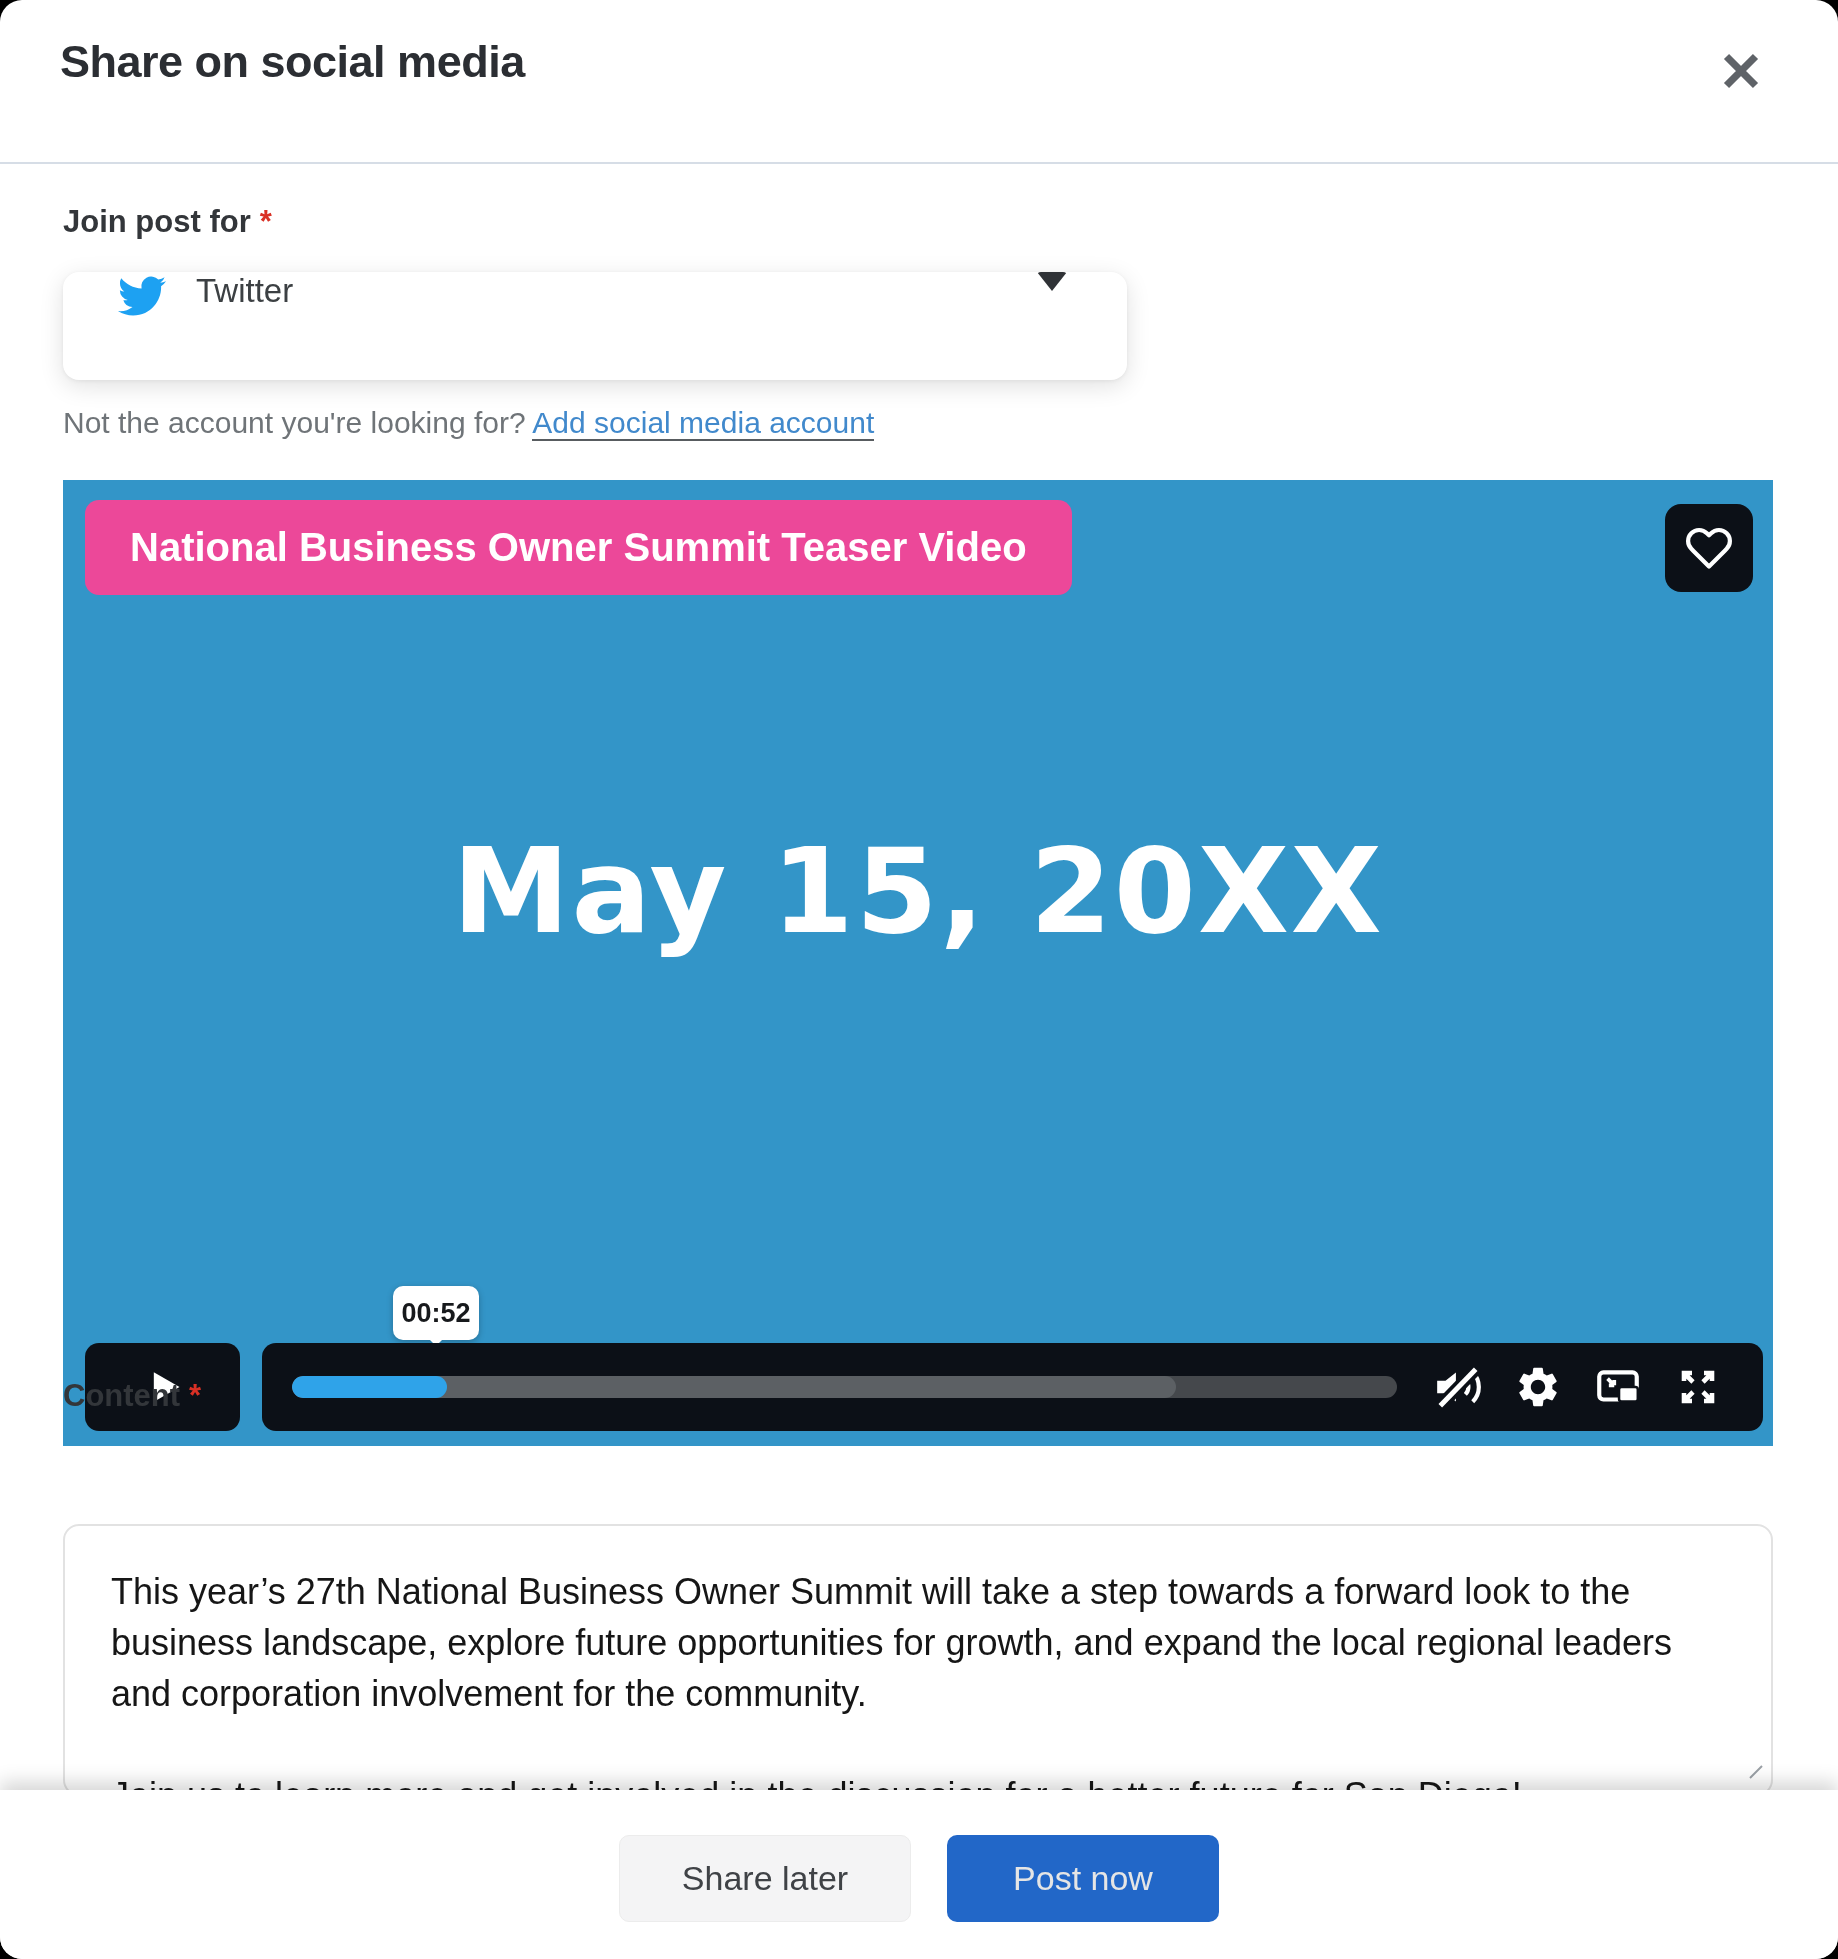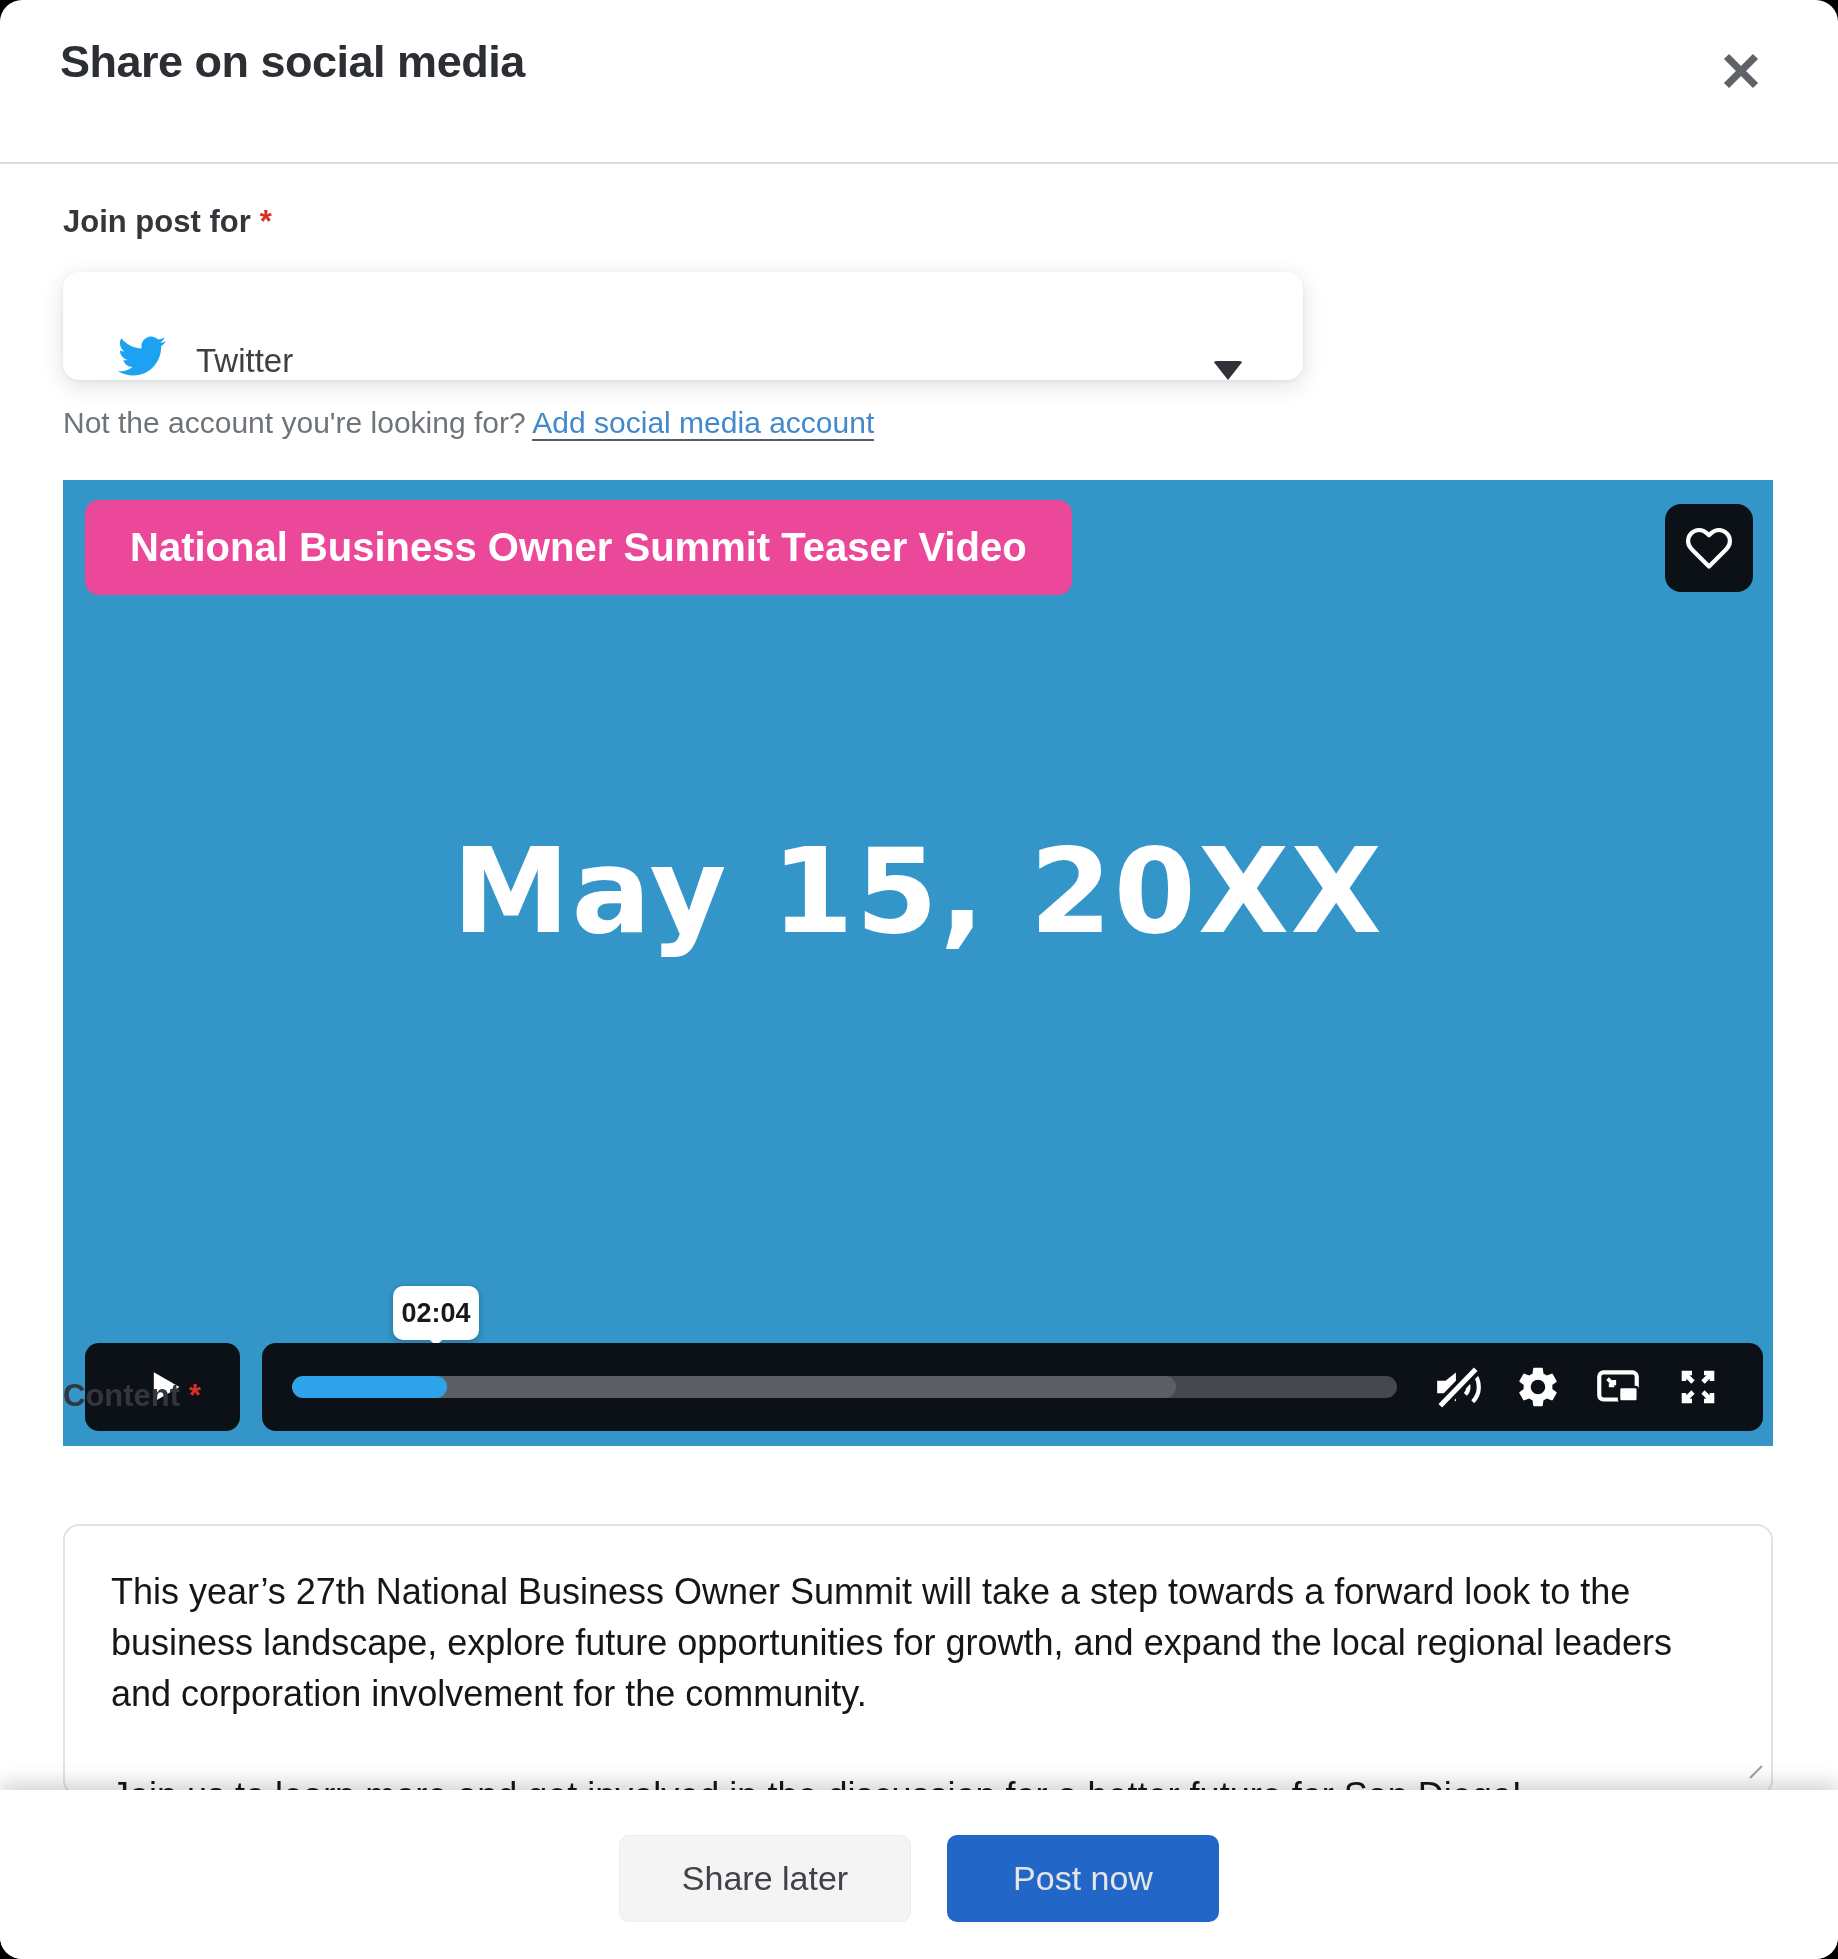--- a/index.html
+++ b/index.html
@@ -12,24 +12,24 @@
           color:#2b2e33; letter-spacing:-0.5px; }
   .close-btn{ position:absolute; right:68px; top:42px; width:58px; height:58px;
           background:none; border:none; cursor:pointer; }
   .divider{ position:absolute; left:0; top:162px; width:100%; height:2px; background:#d6dde6; }
 
   
   .field-label{ position:absolute; left:63px; font-size:31px; font-weight:bold; color:#33363a; }
   .req{ color:#d93025; margin-left:9px; font-weight:bold; }
 
   
-  .dropdown{ position:absolute; left:63px; top:272px; width:1240px; height:108px;
+  .dropdown{ position:absolute; left:63px; top:272px; width:1064px; height:108px;
           background:#fff; border:none; border-radius:16px;
           box-shadow:0 6px 24px rgba(0,0,0,0.12), 0 1px 4px rgba(0,0,0,0.06);
-          display:flex; align-items:flex-end; padding-left:55px; cursor:pointer; }
+          display:flex; align-items:flex-start; padding-left:55px; cursor:pointer; }
   .dropdown .dd-label{ margin-left:30px; font-size:33px; color:#3c4043; }
   .caret{ margin-left:auto; margin-right:60px; width:0; height:0;
           border-left:15px solid transparent; border-right:15px solid transparent;
           border-top:19px solid #2f3236; border-radius:4px; }
 
   .helper{ position:absolute; left:63px; top:398px; font-size:30px; color:#6f7478;margin-top:8px; }
   .helper a{ color:var(--link-blue,#4189cc); text-decoration:none;
           border-bottom:2px solid #585c60; cursor:pointer; }
 
   
@@ -117,21 +117,21 @@
   <div class="video">
     <div class="pill">National Business Owner Summit Teaser Video</div>
     <button class="heart-btn">
       <svg width="48" height="48" viewBox="0 0 24 24">
         <path d="M20.84 4.61a5.5 5.5 0 0 0-7.78 0L12 5.67l-1.06-1.06a5.5 5.5 0 0 0-7.78 7.78l1.06 1.06L12 21.23l7.78-7.78 1.06-1.06a5.5 5.5 0 0 0 0-7.78z" fill="none" stroke="#fff" stroke-width="2.1" stroke-linejoin="round"></path>
       </svg>
     </button>
     <div class="date-overlay">May 15, 20XX</div>
 
     <div class="time-tip">
-      <span>02:04</span>
+      <span>00:52</span>
     </div>
 
     <button class="play-btn">
       <svg width="44" height="44" viewBox="0 0 24 24">
         <polygon points="7,4 21,12 7,20" fill="#fff"></polygon>
       </svg>
     </button>
 
     <div class="control-bar">
       <div class="track">

